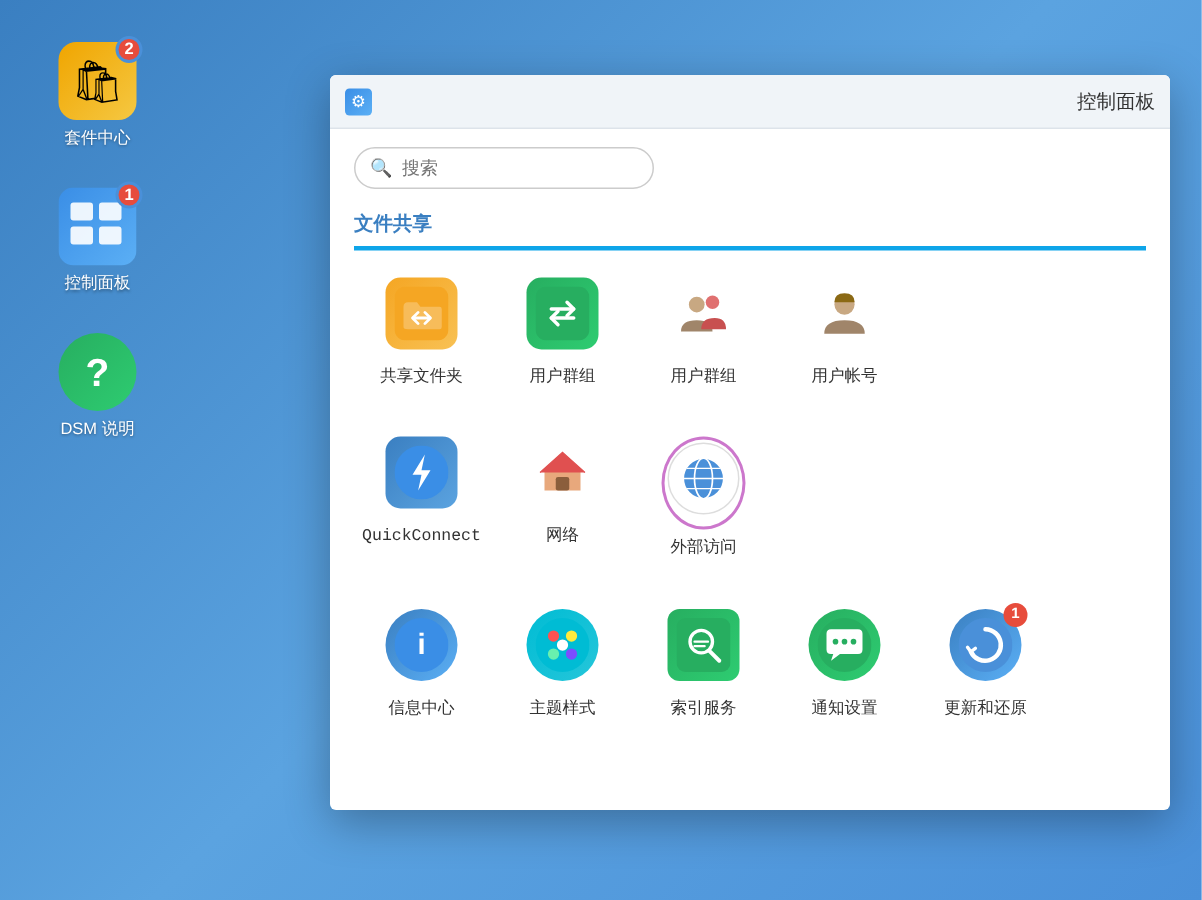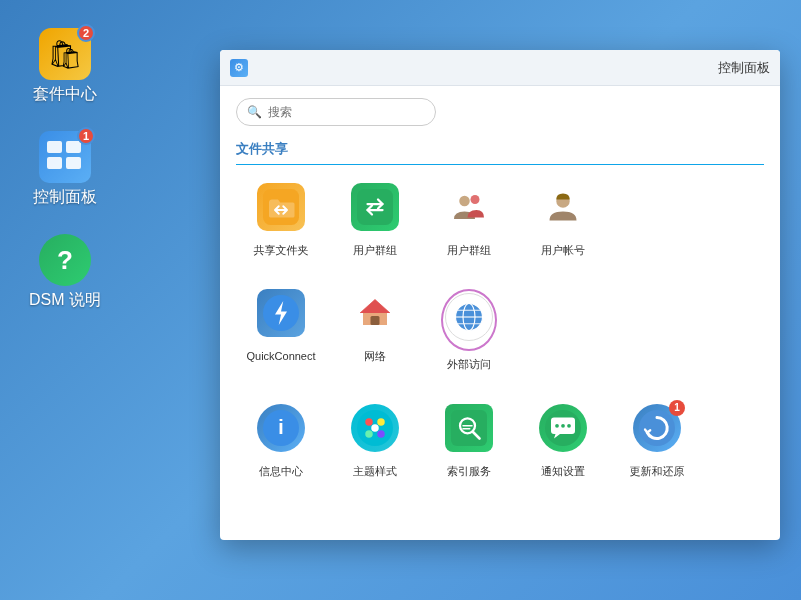--- a/index.html
+++ b/index.html
@@ -63,21 +63,21 @@
       font-size: 11px;
       display: flex;
       align-items: center;
       justify-content: center;
       font-weight: bold;
       border: 2px solid #4a90d9;
     }
 
     .icon-label {
       color: white;
-      font-size: 16px;
+      font-size: 11px;
       text-align: center;
       text-shadow: 0 1px 2px rgba(0,0,0,0.4);
     }
 
     
     .pkg-icon {
       width: 52px;
       height: 52px;
       border-radius: 12px;
       background: linear-gradient(135deg, #f0a500, #f5c842);
@@ -188,21 +188,21 @@
       font-family: Liberation Serif, serif;
     }
 
     
     .section-title {
       font-size: 13px;
       color: #3a7fc1;
       font-weight: 600;
       margin-bottom: 10px;
       padding-bottom: 6px;
-      border-bottom: 1px solid #0ea5e9;
+      border-bottom: 3px solid #0ea5e9;
     }
 
     .icon-grid {
       display: flex;
       flex-wrap: wrap;
       gap: 4px;
       margin-bottom: 16px;
     }
 
     .app-item {
@@ -224,20 +224,21 @@
       align-items: center;
       justify-content: center;
       font-size: 24px;
     }
 
     .app-label {
       font-size: 11px;
       color: #333;
       text-align: center;
       line-height: 1.3;
+      font-family: Liberation Mono, monospace;
     }
 
     
     .icon-shared-folder {
       background: linear-gradient(135deg, #f5a623, #f8c154);
     }
     .icon-file-service {
       background: linear-gradient(135deg, #27ae60, #2ecc71);
     }
     .icon-quickconnect {

